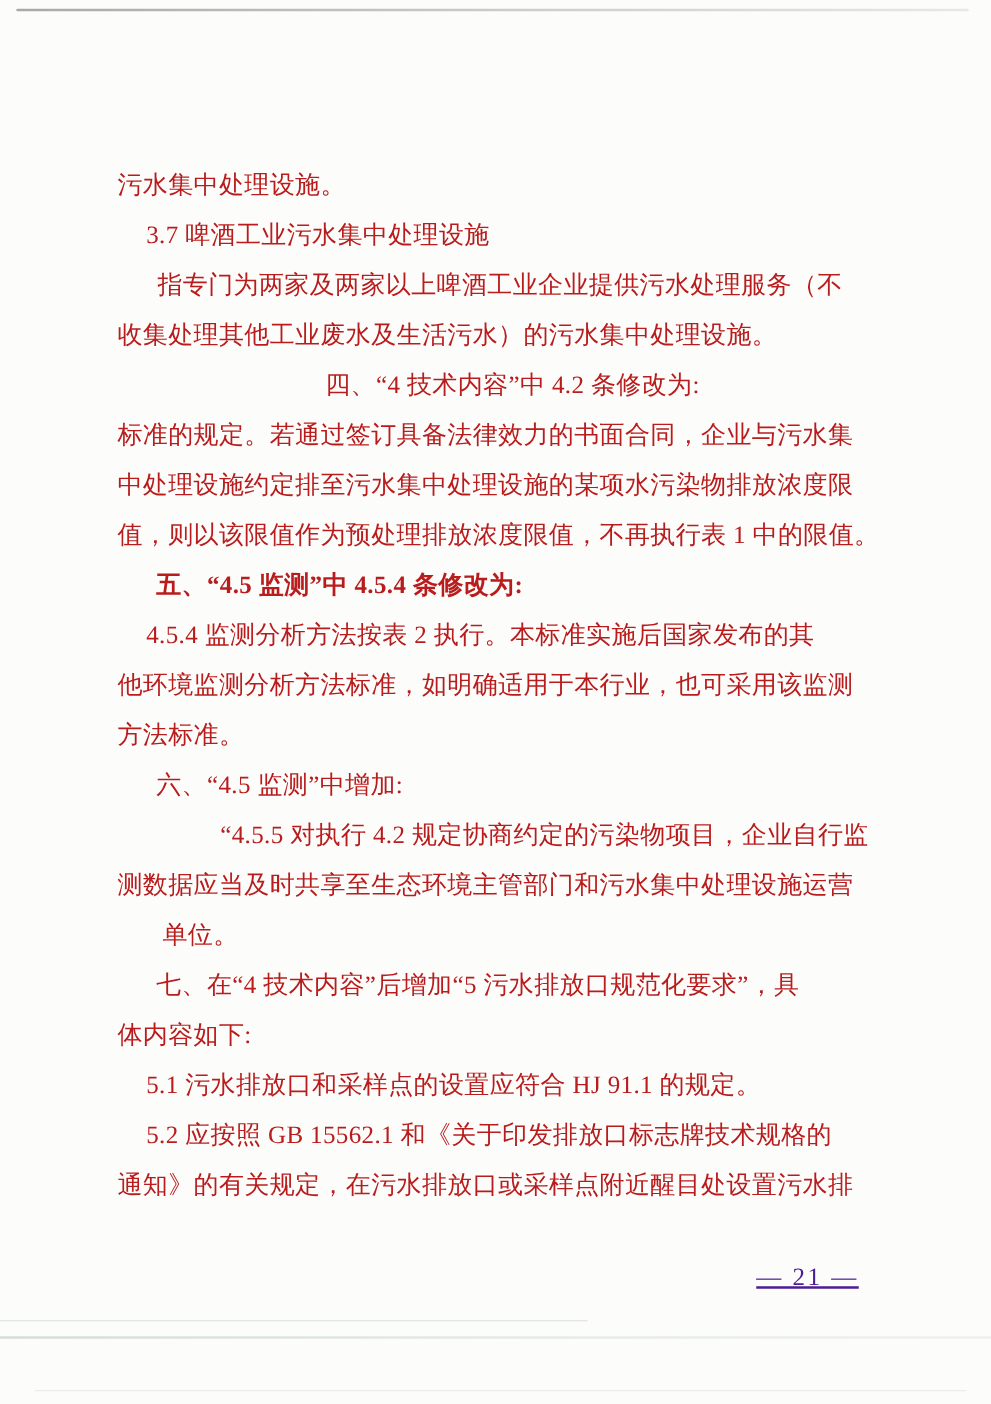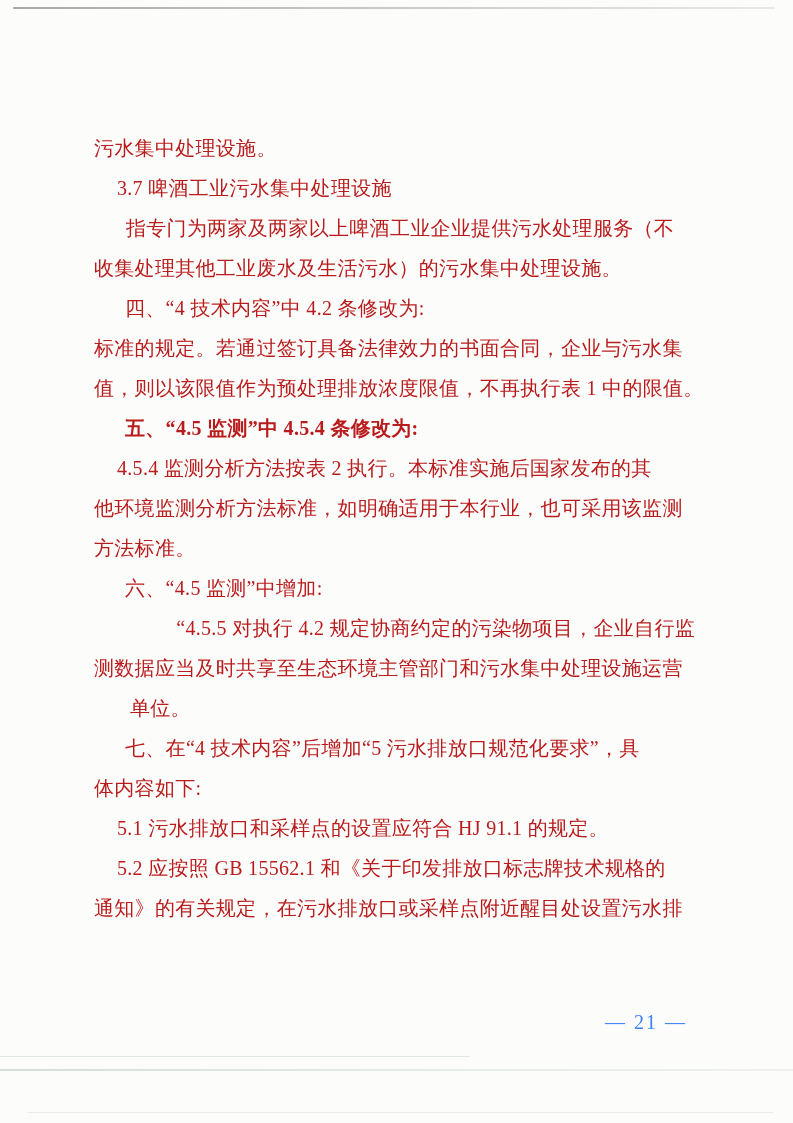--- a/index.html
+++ b/index.html
@@ -55,36 +55,38 @@
     white-space: nowrap;
   }
   .page-number {
     position: absolute;
     top: 1006px;
     right: 106px;
     height: 32px;
     line-height: 32px;
     font-size: 20px;
     letter-spacing: 2px;
-    color: #3b82f6;
+    color: #4c1d95;
+    text-decoration: underline;
   }
 </style>
 </head>
 <body>
 
 <div class="page">
   <div class="scan-line scan-line-top"></div>
 
   <div class="content" id="document-body">
       <div class="line" style="padding-left: 0px;">污水集中处理设施。</div>
       <div class="line" style="padding-left: 23px;">3.7 啤酒工业污水集中处理设施</div>
       <div class="line" style="padding-left: 32px;">指专门为两家及两家以上啤酒工业企业提供污水处理服务（不</div>
       <div class="line" style="padding-left: 0px;">收集处理其他工业废水及生活污水）的污水集中处理设施。</div>
-      <div class="line" style="padding-left: 31px;">四、“4 技术内容”中 4.2 条修改为:</div>
+      <div class="line" style="padding-left: 31px; text-align: center;">四、“4 技术内容”中 4.2 条修改为:</div>
       <div class="line" style="padding-left: 0px;">标准的规定。若通过签订具备法律效力的书面合同，企业与污水集</div>
+      <div class="line" style="padding-left: 0px;">中处理设施约定排至污水集中处理设施的某项水污染物排放浓度限</div>
       <div class="line" style="padding-left: 0px;">值，则以该限值作为预处理排放浓度限值，不再执行表 1 中的限值。</div>
       <div class="line" style="padding-left: 31px; font-weight: bold;">五、“4.5 监测”中 4.5.4 条修改为:</div>
       <div class="line" style="padding-left: 23px;">4.5.4 监测分析方法按表 2 执行。本标准实施后国家发布的其</div>
       <div class="line" style="padding-left: 0px;">他环境监测分析方法标准，如明确适用于本行业，也可采用该监测</div>
       <div class="line" style="padding-left: 0px;">方法标准。</div>
       <div class="line" style="padding-left: 31px;">六、“4.5 监测”中增加:</div>
       <div class="line" style="padding-left: 26px; text-align: right;">“4.5.5 对执行 4.2 规定协商约定的污染物项目，企业自行监</div>
       <div class="line" style="padding-left: 0px;">测数据应当及时共享至生态环境主管部门和污水集中处理设施运营</div>
       <div class="line" style="padding-left: 0px; margin-left: 36px;">单位。</div>
       <div class="line" style="padding-left: 31px;">七、在“4 技术内容”后增加“5 污水排放口规范化要求”，具</div>

